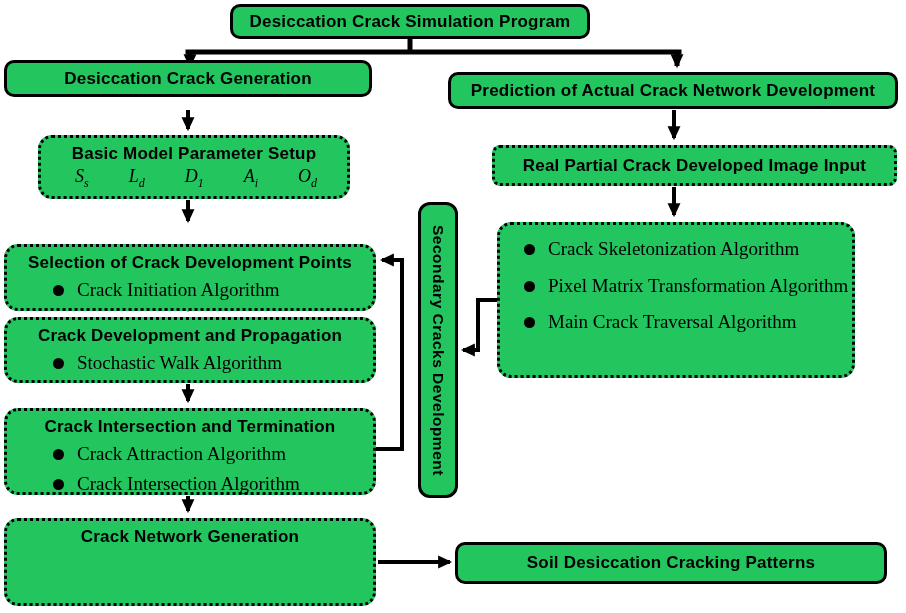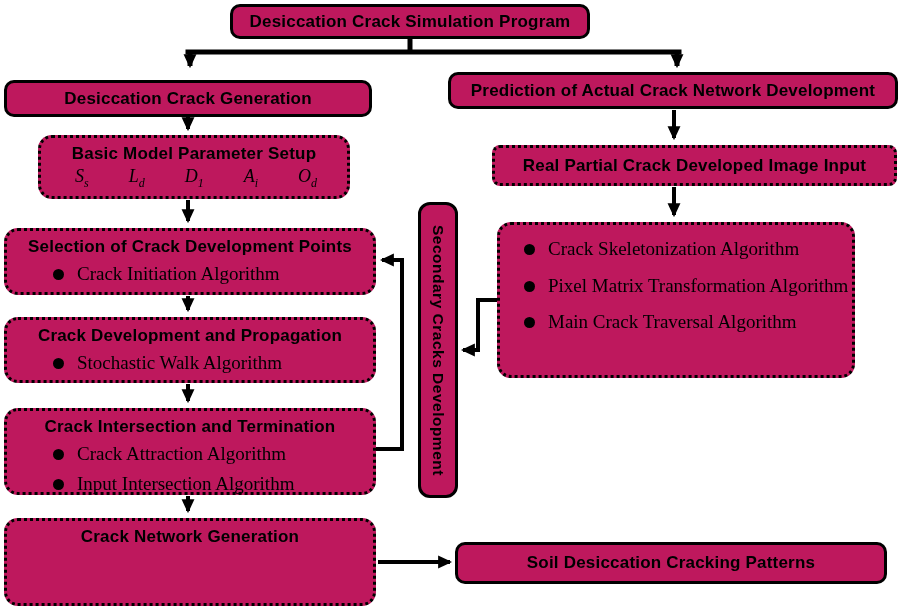--- a/index.html
+++ b/index.html
@@ -7,21 +7,21 @@
     position:relative;
     width:906px;height:613px;
     background:#ffffff;
     font-family:"Liberation Sans",sans-serif;
     color:#000;
     overflow:hidden;
   }
   #wires{position:absolute;left:0;top:0;width:906px;height:613px;z-index:1;}
   .node{
     position:absolute;
-    background:#be185d;
+    background:#22c55e;
     box-sizing:border-box;
     z-index:2;
   }
   .solid{border:3px solid #000;border-radius:10px;}
   .dotted{border:3px dotted #000;border-radius:14px;}
   .hdr{display:flex;align-items:center;justify-content:center;}
   .btitle{
     font-weight:bold;font-size:17px;letter-spacing:0.2px;
     text-align:center;line-height:1.25;
   }
@@ -48,24 +48,24 @@
   }
   .param sub{font-size:12px;font-style:italic;}
   .vlabel{
     writing-mode:vertical-rl;
     font-weight:bold;font-size:15.5px;
     letter-spacing:0.5px;
     white-space:nowrap;
   }
   
   #node-top        {left:230px;top:4px;  width:360px;height:35px;}
-  #node-gen-header {left:4px;  top:80px; width:368px;height:37px;}
+  #node-gen-header {left:4px;  top:60px; width:368px;height:37px;}
   #node-pred-header{left:448px;top:72px; width:450px;height:37px;}
   #node-params     {left:38px; top:135px;width:312px;height:64px;}
-  #node-step0      {left:4px;  top:228px;width:372px;height:67px;}
+  #node-step0      {left:4px;  top:244px;width:372px;height:67px;}
   #node-step1      {left:4px;  top:317px;width:372px;height:66px;}
   #node-step2      {left:4px;  top:408px;width:372px;height:87px;}
   #node-step3      {left:4px;  top:518px;width:372px;height:88px;}
   #node-image-input{left:492px;top:145px;width:405px;height:41px;}
   #node-ident      {left:497px;top:222px;width:358px;height:156px;}
   #node-secondary  {left:418px;top:202px;width:40px; height:296px;}
   #node-output     {left:455px;top:542px;width:432px;height:42px;}
 </style>
 </head>
 <body>
@@ -143,21 +143,21 @@
 
   <div class="node dotted step" id="node-step2">
     <div class="btitle">Crack Intersection and Termination</div>
     <div class="bullets">
       <div class="bullet">
         <span class="dot"></span>
         <span class="btext">Crack Attraction Algorithm</span>
       </div>
       <div class="bullet">
         <span class="dot"></span>
-        <span class="btext">Input Intersection Algorithm</span>
+        <span class="btext">Crack Intersection Algorithm</span>
       </div>
     </div>
   </div>
 
   <div class="node dotted step" id="node-step3">
     <div class="btitle">Crack Network Generation</div>
   </div>
 
   <div class="node dotted hdr" id="node-image-input" style="border-radius:8px;">
     <div class="btitle">Real Partial Crack Developed Image Input</div>

